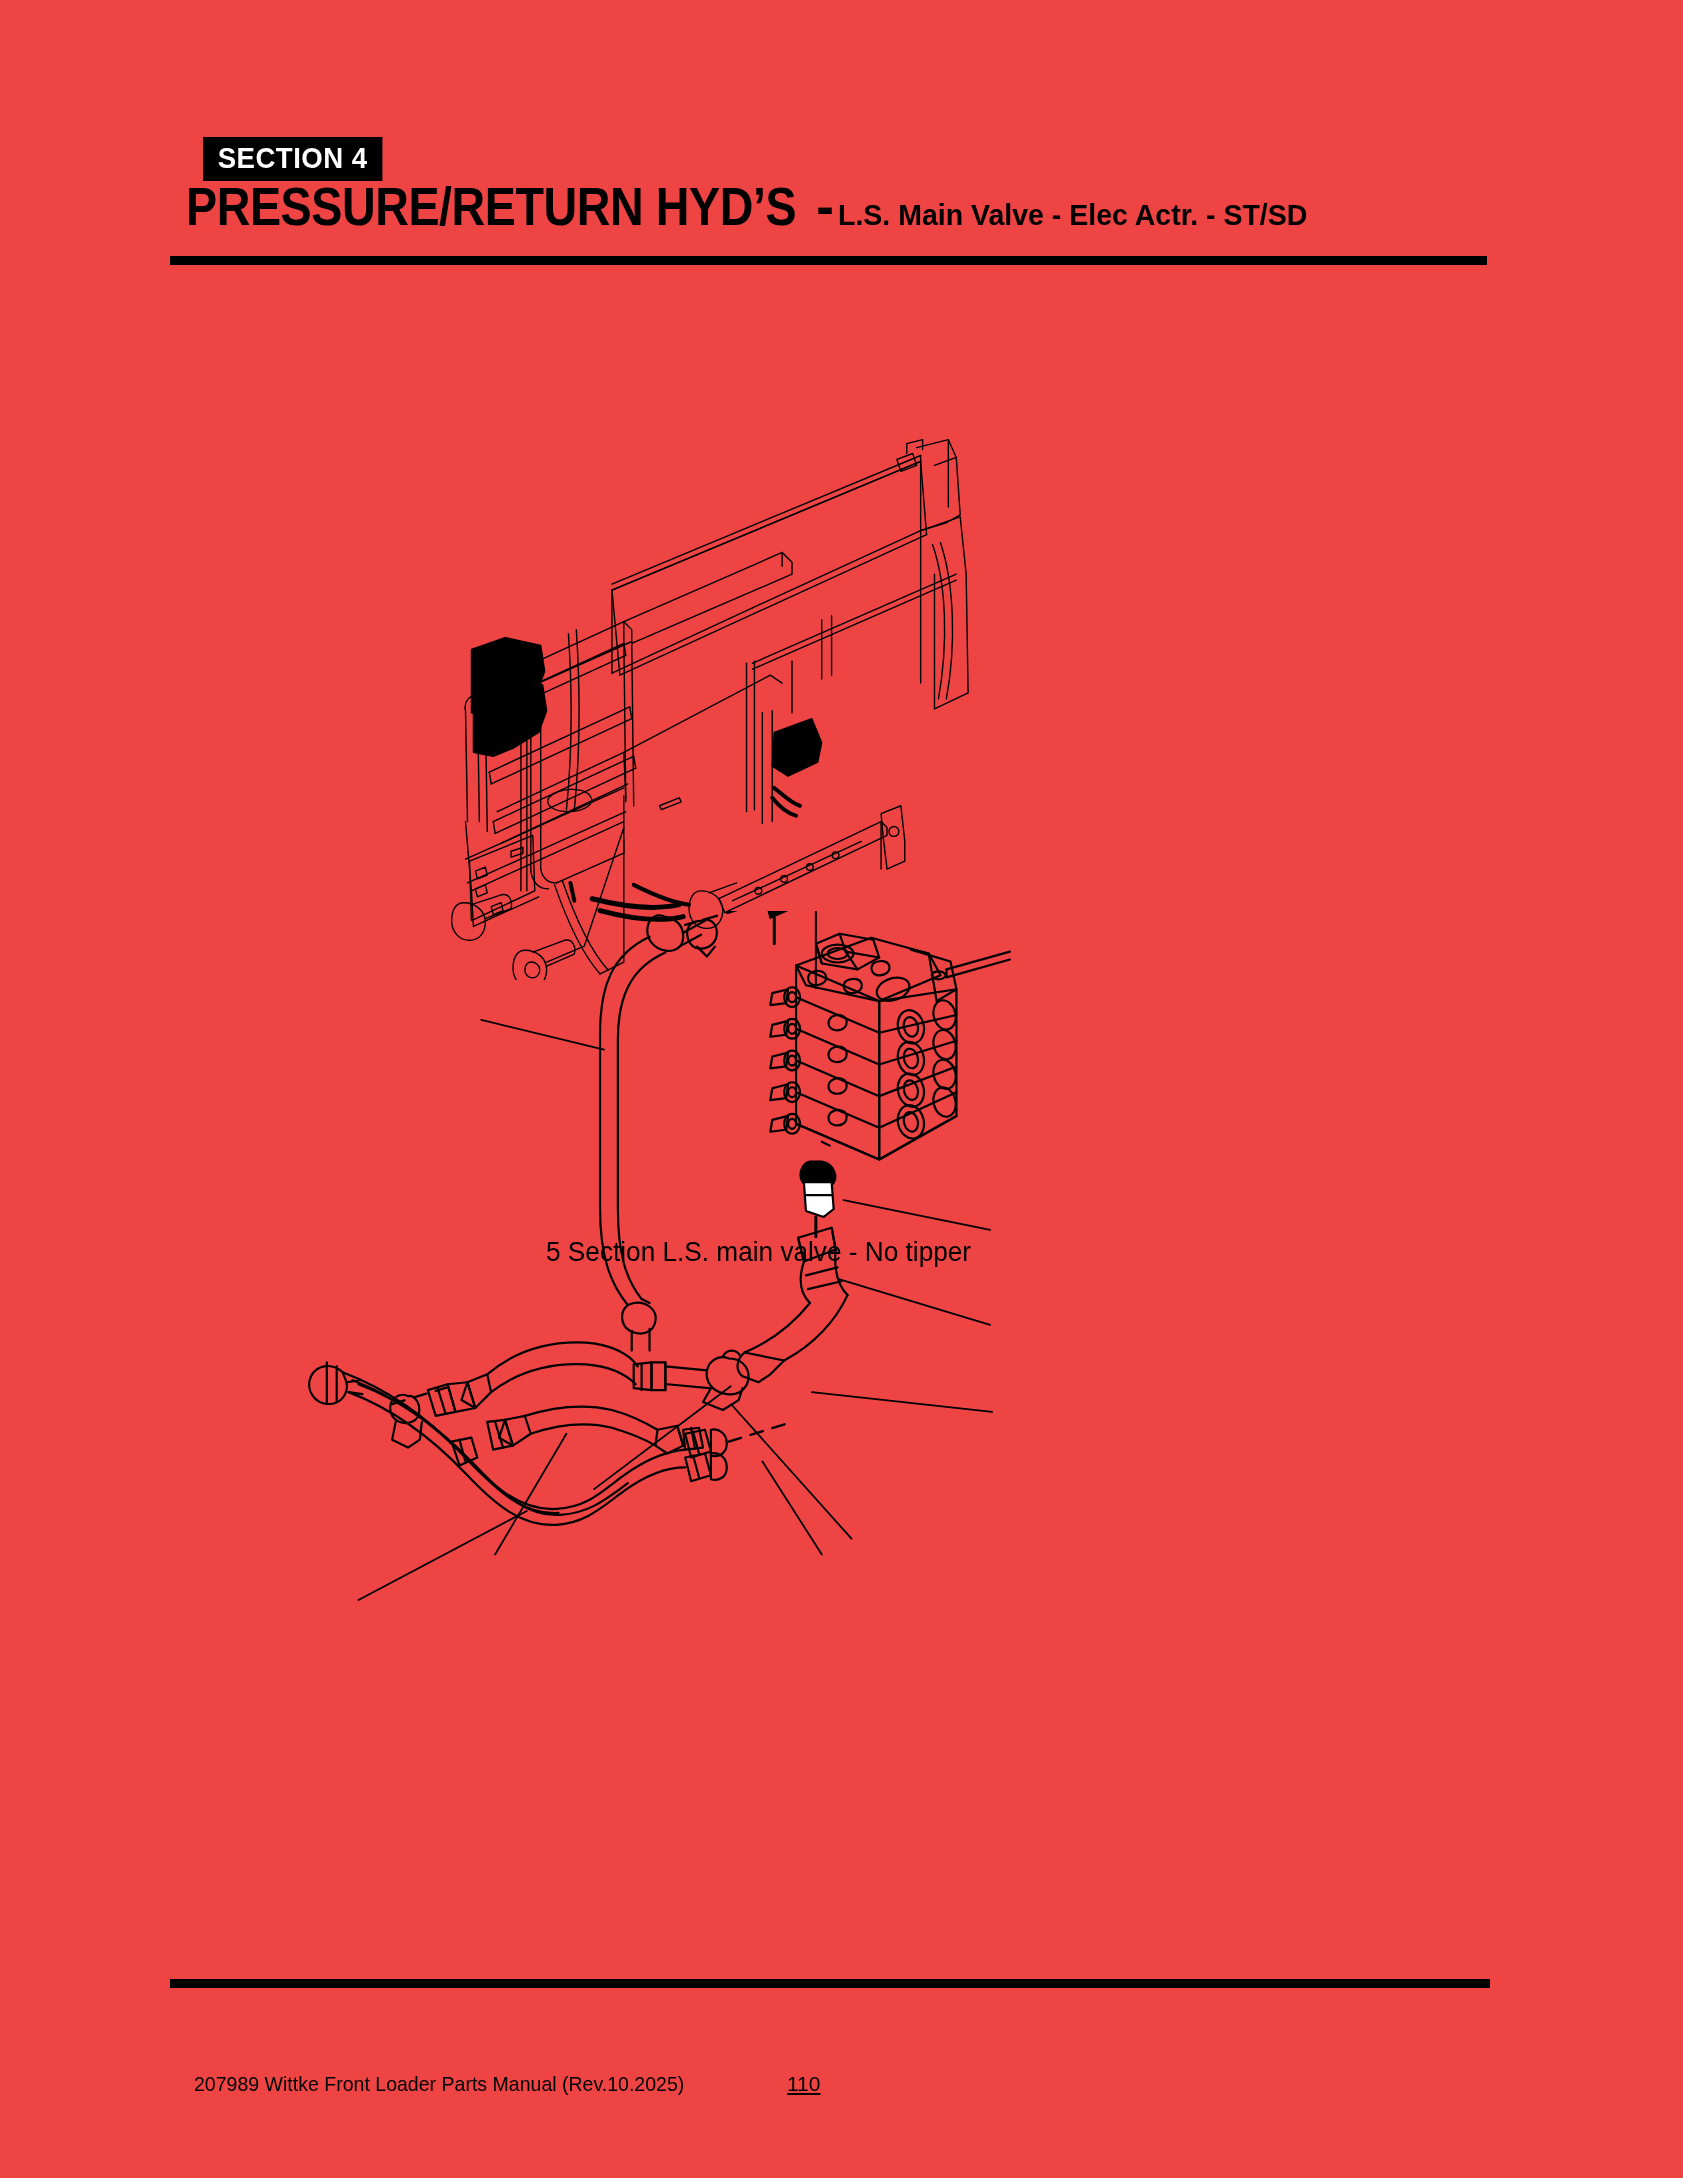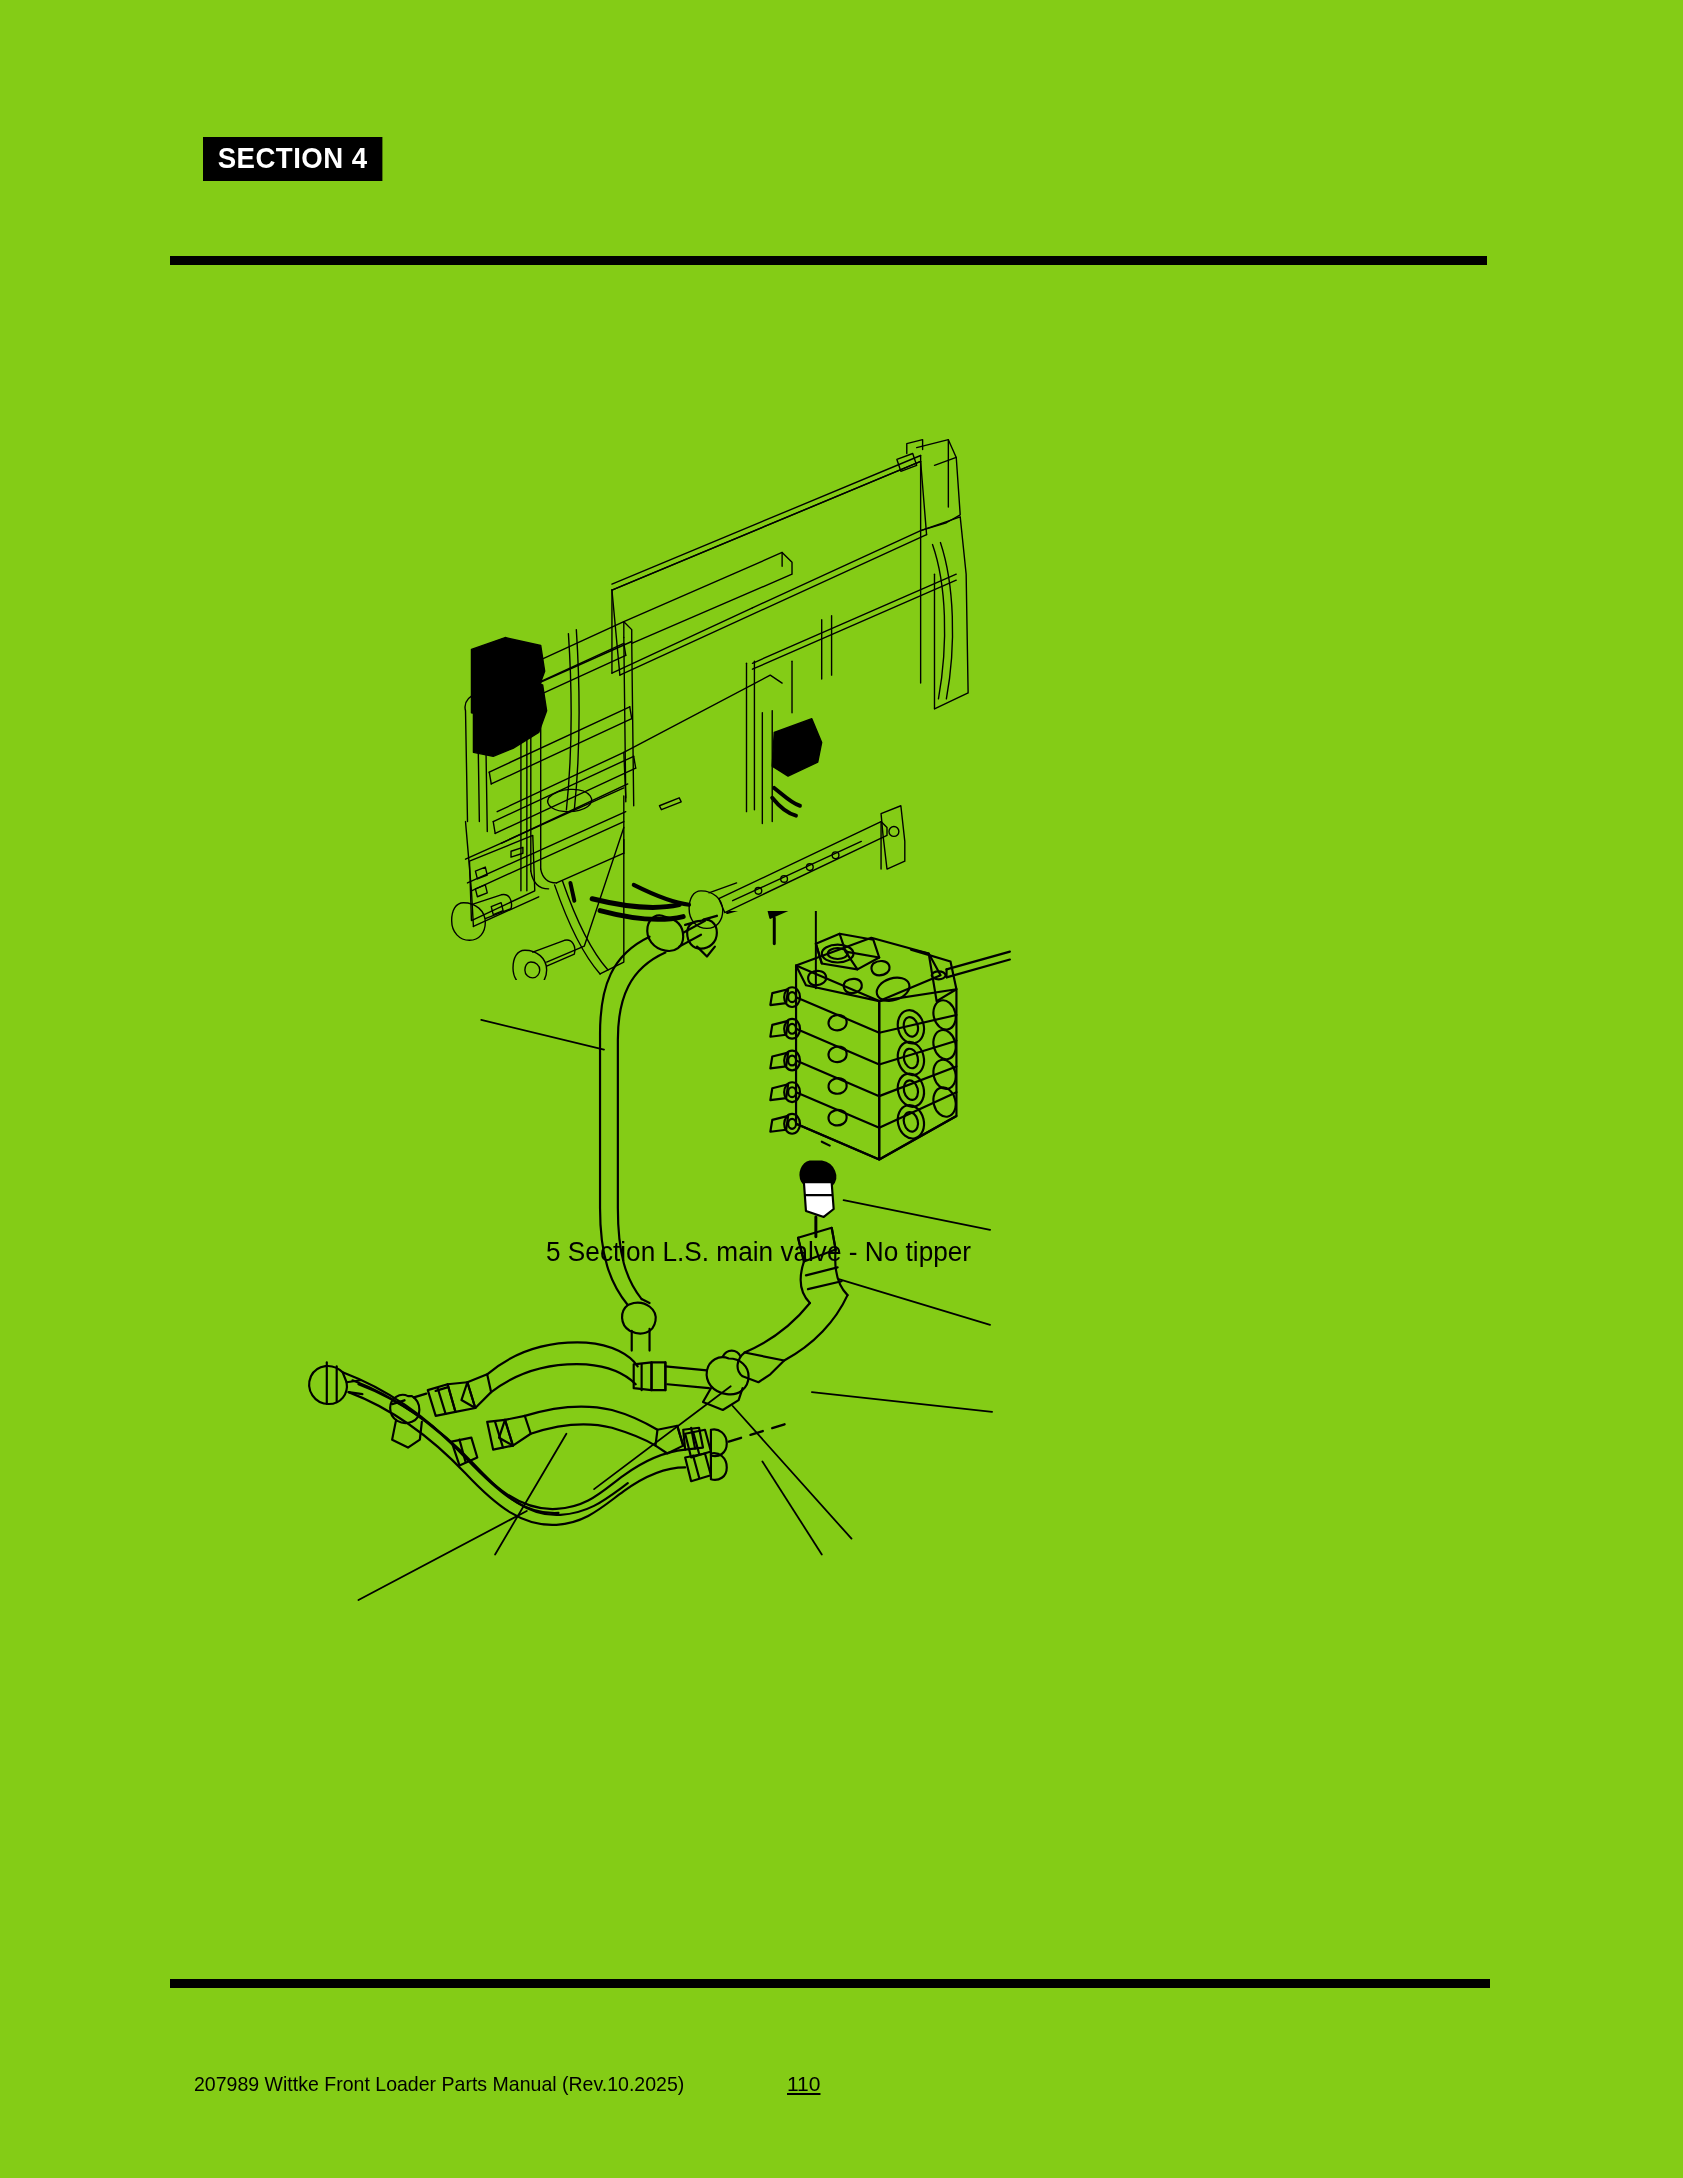--- a/index.html
+++ b/index.html
@@ -9,21 +9,21 @@
     background: #ffffff;
   }
   body {
     font-family: "Liberation Sans", sans-serif;
     color: #000000;
   }
   #page {
     position: relative;
     width: 1683px;
     height: 2178px;
-    background: #84cc16;
+    background: #ef4444;
     overflow: hidden;
   }
 
   
   #section-badge {
     position: absolute;
     left: 203px;
     top: 137px;
     background: #000000;
     color: #ffffff;
@@ -134,20 +134,23 @@
   }
   .drawing svg { display: block; width: 100%; height: 100%; }
 </style>
 </head>
 <body>
 
 <div id="page">
 
   <div id="section-badge">SECTION  4</div>
 
+  <div id="title-line">
+    <span id="title-main">PRESSURE/RETURN HYD’S</span><span id="title-sep">-</span><span id="title-sub">L.S. Main Valve - Elec Actr. - ST/SD</span>
+  </div>
 
   <div id="header-rule"></div>
 
   <div class="drawing" id="frame-drawing">
     <svg viewBox="0 0 660 590" xmlns="http://www.w3.org/2000/svg" fill="none" stroke="#000" stroke-width="1.4" stroke-linecap="round" stroke-linejoin="round">
 
       <path d="M288 190 L600 60"></path>
       <path d="M288 196 L600 66"></path>
 
       <path d="M596 52 L628 44 L636 62 L640 120 L626 128 L600 136"></path>

